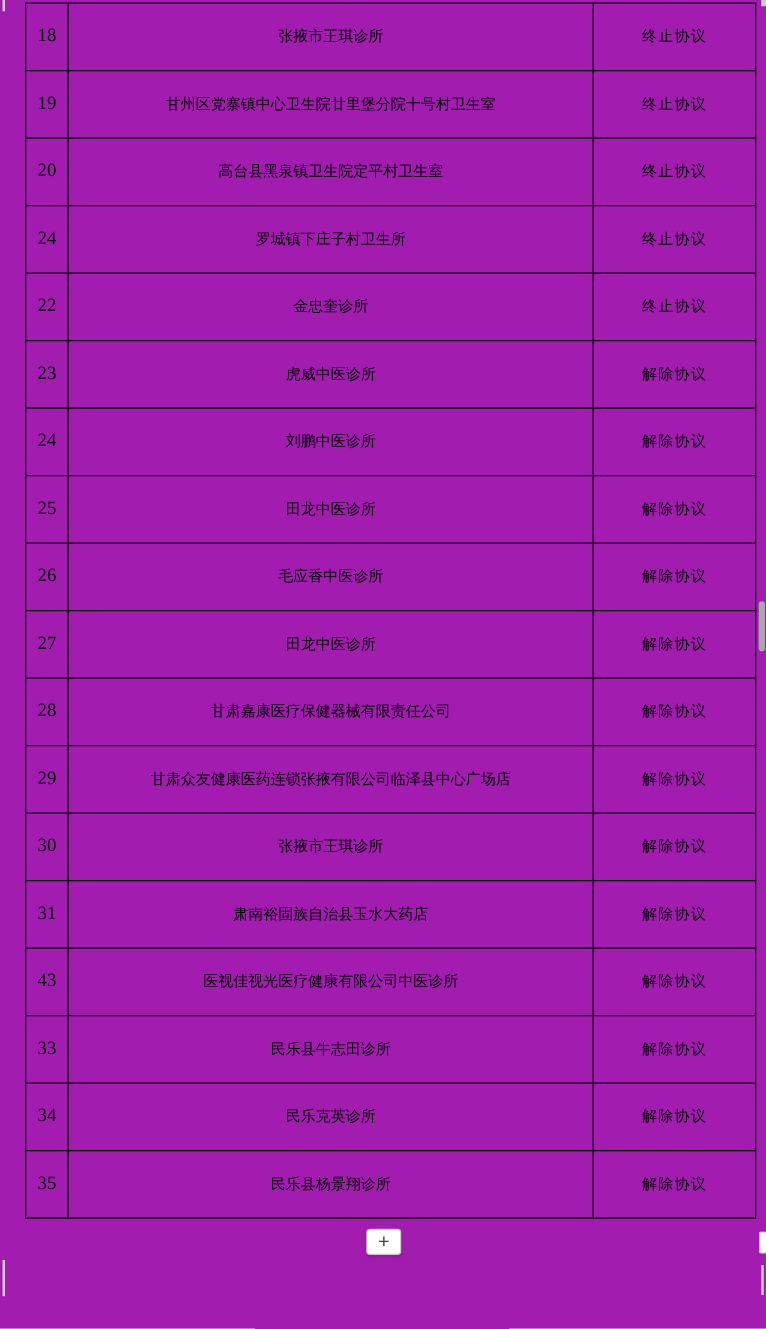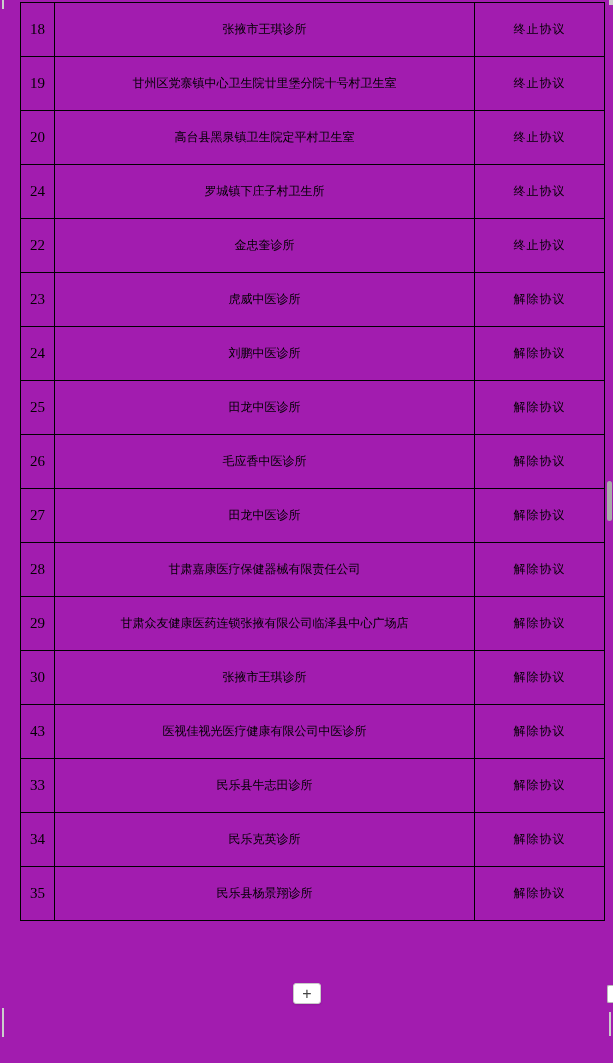--- a/index.html
+++ b/index.html
@@ -175,20 +175,25 @@
       <td class="cell-name">甘肃众友健康医药连锁张掖有限公司临泽县中心广场店</td>
       <td class="cell-status">解除协议</td>
     </tr>
 
     <tr>
       <td class="cell-no">30</td>
       <td class="cell-name">张掖市王琪诊所</td>
       <td class="cell-status">解除协议</td>
     </tr>
 
+    <tr>
+      <td class="cell-no">31</td>
+      <td class="cell-name">肃南裕固族自治县玉水大药店</td>
+      <td class="cell-status">解除协议</td>
+    </tr>
 
     <tr>
       <td class="cell-no">43</td>
       <td class="cell-name">医视佳视光医疗健康有限公司中医诊所</td>
       <td class="cell-status">解除协议</td>
     </tr>
 
     <tr>
       <td class="cell-no">33</td>
       <td class="cell-name">民乐县牛志田诊所</td>

